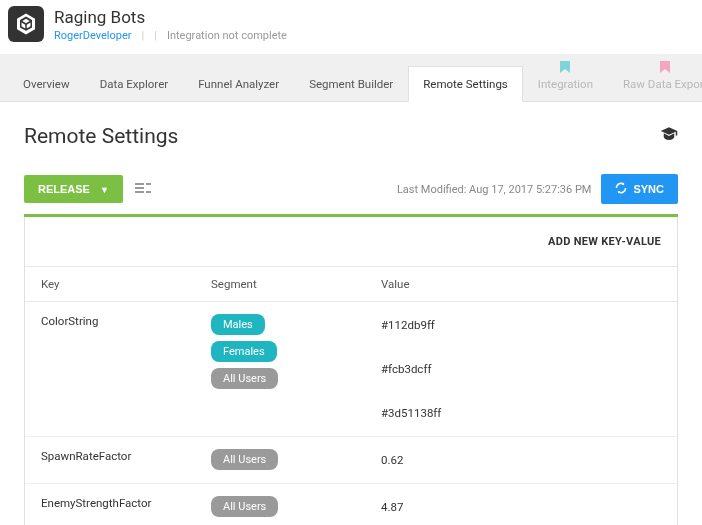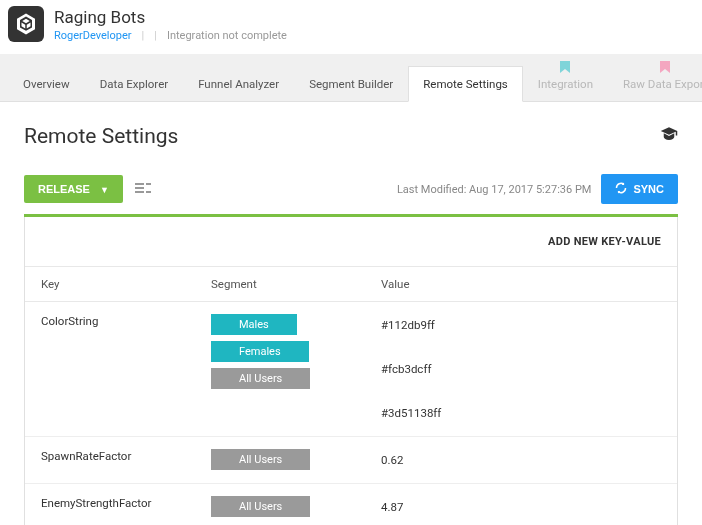--- a/index.html
+++ b/index.html
@@ -32,21 +32,21 @@
 .add-row { text-align: right; padding: 18px 16px; font-size: 11px; font-weight: 700; color: #333; letter-spacing: 0.3px; }
 .table-head { display: flex; padding: 10px 16px; border-top: 1px solid #e8e8e8; border-bottom: 1px solid #e8e8e8; font-size: 11.5px; color: #555; }
 .col-key { flex: 0 0 170px; }
 .col-seg { flex: 0 0 170px; }
 .col-val { flex: 1; }
 .data-row { display: flex; padding: 12px 16px; border-bottom: 1px solid #eee; font-size: 11.5px; color: #333; }
 .data-row:last-child { border-bottom: none; }
 .seg-cell { flex: 0 0 170px; display: flex; flex-direction: column; gap: 6px; align-items: flex-start; }
 .val-cell { flex: 1; display: flex; flex-direction: column; gap: 22px; }
 .key-cell { flex: 0 0 170px; }
-.pill { display: inline-block; padding: 4px 28px; border-radius: 0; font-size: 11px; color: #fff; }
+.pill { display: inline-block; padding: 4px 12px; border-radius: 8px; font-size: 11px; color: #fff; }
 .pill.teal { background: #1fb6c1; }
 .pill.gray { background: #9a9a9a; }
 .val-line { line-height: 22px; }
 </style>
 </head>
 <body>
 
 <div class="header">
   <div class="app-icon">
     <svg viewBox="0 0 32 32" fill="#fff">

